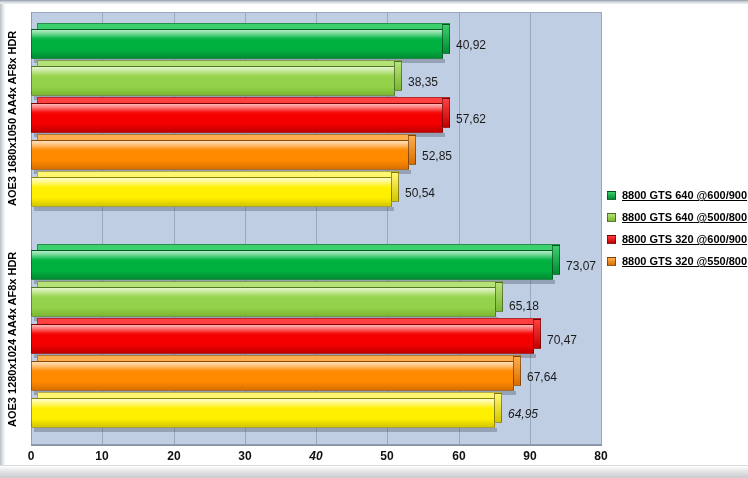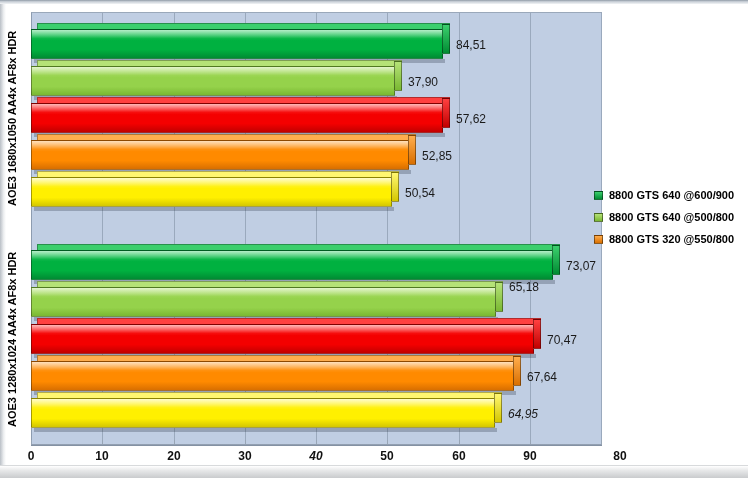--- a/index.html
+++ b/index.html
@@ -167,22 +167,23 @@
     font-size: 12px;
     font-weight: bold;
     color: #111111;
     transform: translateX(-50%);
     white-space: nowrap;
   }
 
   
   .legend {
     position: absolute;
-    left: 594px;
+    left: 607px;
     top: 184px;
+    text-decoration: underline;
   }
   .legend-row {
     display: flex;
     align-items: center;
     height: 22px;
   }
   .legend-swatch {
     width: 9px;
     height: 9px;
     margin-right: 6px;
@@ -296,27 +297,27 @@
       <div class="bar-wrap" style="left: 31px; top: 398px; width: 471px;">
         <div class="bar" style="width: 471px;">
           <div class="shadow" style="width: 463px;"></div>
           <div class="top-face" style="width: 465px; background: rgb(255, 247, 112);"></div>
           <div class="face" style="background: linear-gradient(rgb(255, 247, 112) 0%, rgb(255, 240, 0) 38%, rgb(255, 240, 0) 70%, rgb(212, 199, 0) 100%);"></div>
           <div class="cap" style="background: linear-gradient(rgb(255, 247, 112), rgb(212, 199, 0));"></div>
         </div>
       </div>
     </div>
   <div id="value-labels">
-      <div class="value-label" style="left: 456px; top: 38px;">84,51</div>
-      <div class="value-label" style="left: 408px; top: 75px;">37,90</div>
+      <div class="value-label" style="left: 456px; top: 38px;">40,92</div>
+      <div class="value-label" style="left: 408px; top: 75px;">38,35</div>
       <div class="value-label" style="left: 456px; top: 112px;">57,62</div>
       <div class="value-label" style="left: 422px; top: 149px;">52,85</div>
       <div class="value-label" style="left: 405px; top: 186px;">50,54</div>
       <div class="value-label" style="left: 566px; top: 259px;">73,07</div>
-      <div class="value-label" style="left: 509px; top: 280px;">65,18</div>
+      <div class="value-label" style="left: 509px; top: 299px;">65,18</div>
       <div class="value-label" style="left: 547px; top: 333px;">70,47</div>
       <div class="value-label" style="left: 527px; top: 370px;">67,64</div>
       <div class="value-label" style="left: 508px; top: 407px; font-style: italic;">64,95</div>
     </div>
 
   <div class="x-axis-line"></div>
   <div id="x-axis">
       <div class="x-tick" style="left: 31px;"></div>
       <div class="x-tick-label" style="left: 31px;">0</div>
       <div class="x-tick" style="left: 102px;"></div>
@@ -327,32 +328,36 @@
       <div class="x-tick-label" style="left: 245px;">30</div>
       <div class="x-tick" style="left: 316px;"></div>
       <div class="x-tick-label" style="left: 316px; font-style: italic;">40</div>
       <div class="x-tick" style="left: 387px;"></div>
       <div class="x-tick-label" style="left: 387px;">50</div>
       <div class="x-tick" style="left: 459px;"></div>
       <div class="x-tick-label" style="left: 459px;">60</div>
       <div class="x-tick" style="left: 530px;"></div>
       <div class="x-tick-label" style="left: 530px;">90</div>
       <div class="x-tick" style="left: 601px;"></div>
-      <div class="x-tick-label" style="left: 620px;">80</div>
+      <div class="x-tick-label" style="left: 601px;">80</div>
     </div>
 
   <div class="legend" id="legend">
       <div class="legend-row">
         <span class="legend-swatch" style="background: linear-gradient(rgb(60, 207, 109), rgb(0, 140, 51));"></span>
         <span class="legend-text">8800 GTS 640 @600/900</span>
       </div>
       <div class="legend-row">
         <span class="legend-swatch" style="background: linear-gradient(rgb(181, 226, 119), rgb(122, 184, 50));"></span>
         <span class="legend-text">8800 GTS 640 @500/800</span>
       </div>
       <div class="legend-row">
+        <span class="legend-swatch" style="background: linear-gradient(rgb(255, 64, 64), rgb(194, 0, 0));"></span>
+        <span class="legend-text">8800 GTS 320 @600/900</span>
+      </div>
+      <div class="legend-row">
         <span class="legend-swatch" style="background: linear-gradient(rgb(255, 173, 77), rgb(217, 111, 0));"></span>
         <span class="legend-text">8800 GTS 320 @550/800</span>
       </div>
     </div>
 
   <div class="frame-bottom"></div>
 </div>
 
 </body></html>

